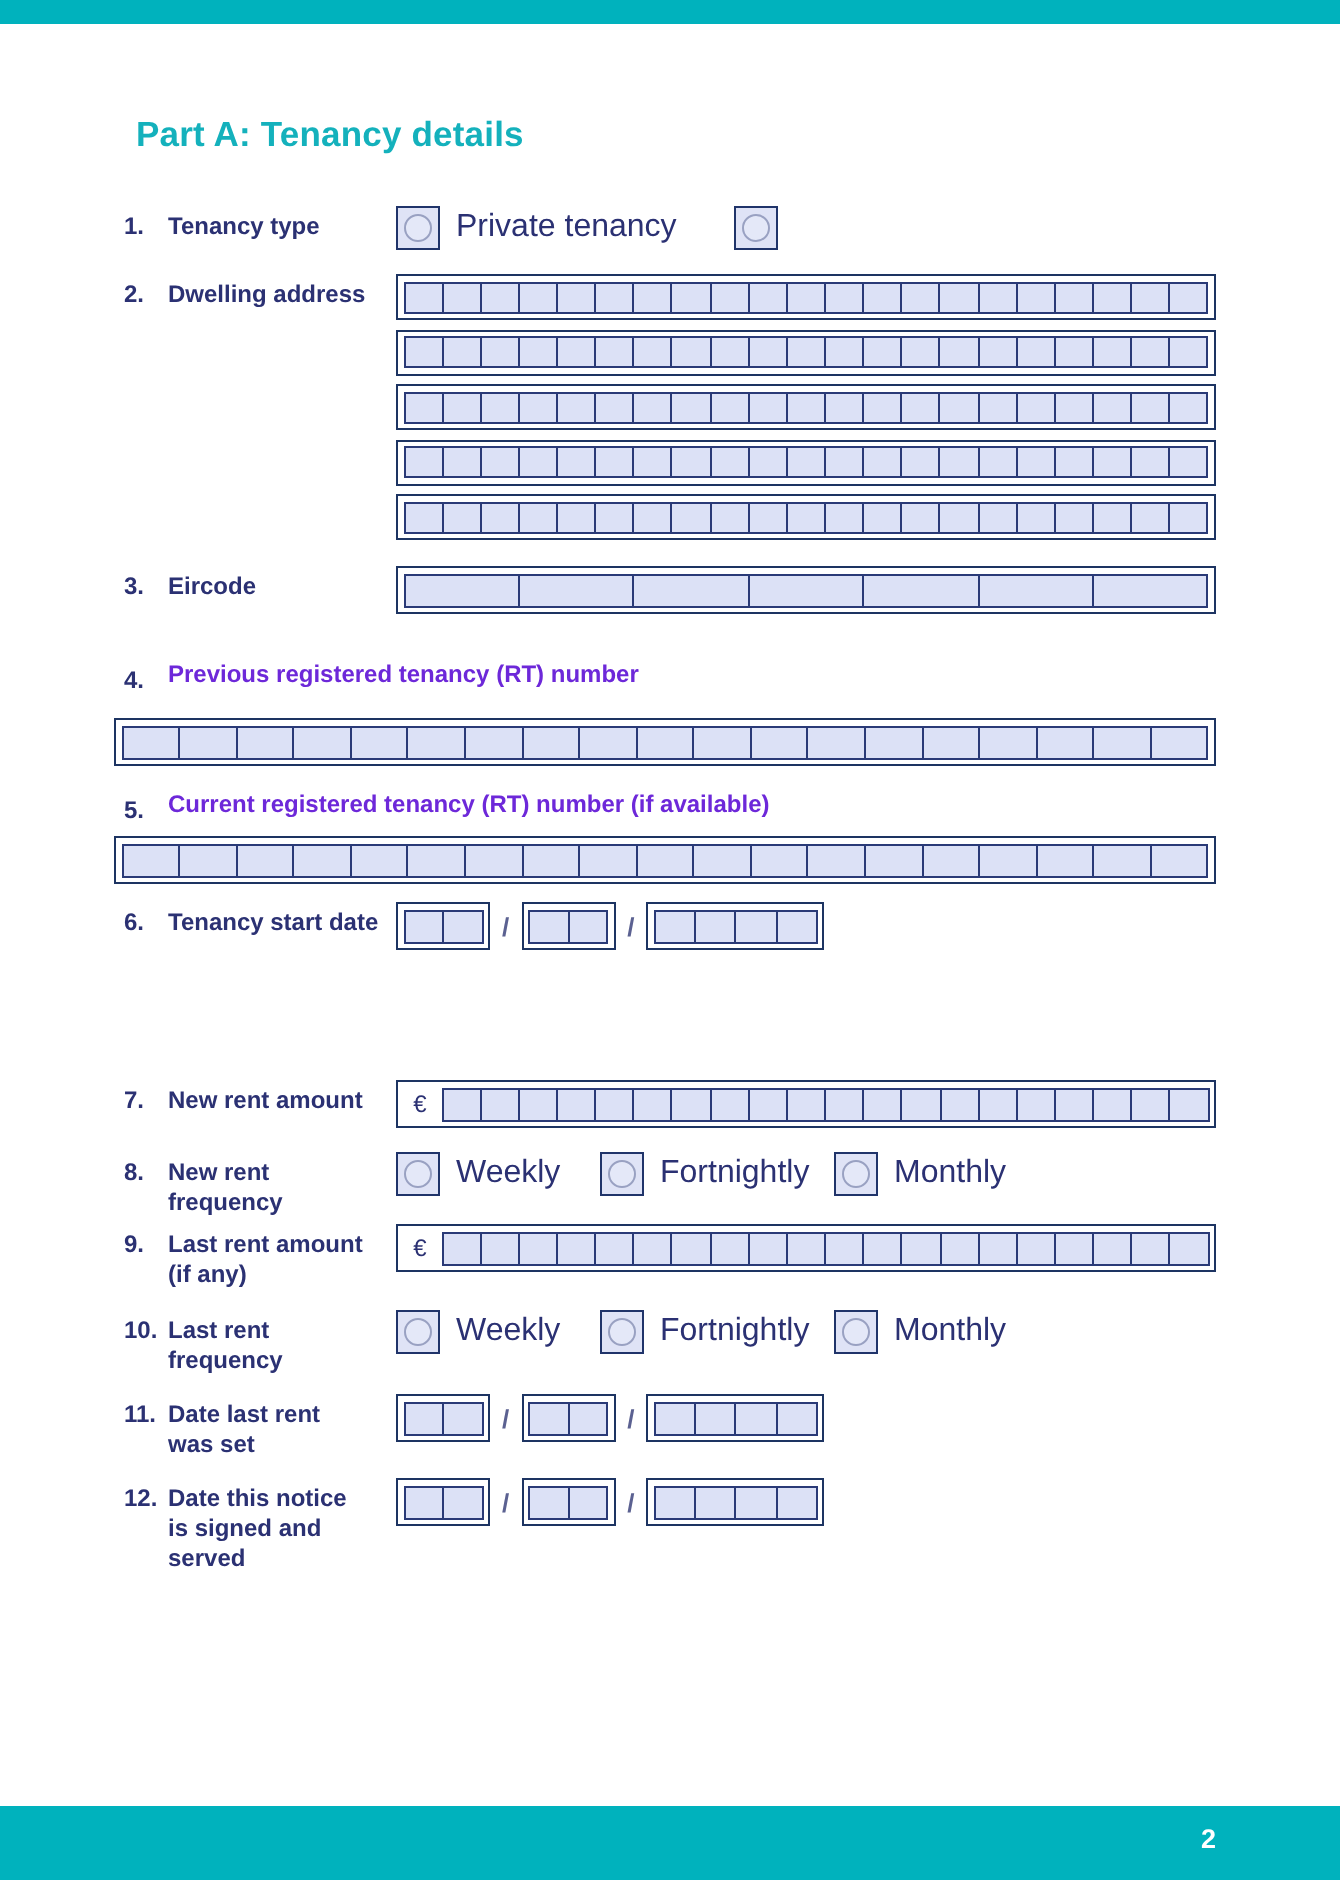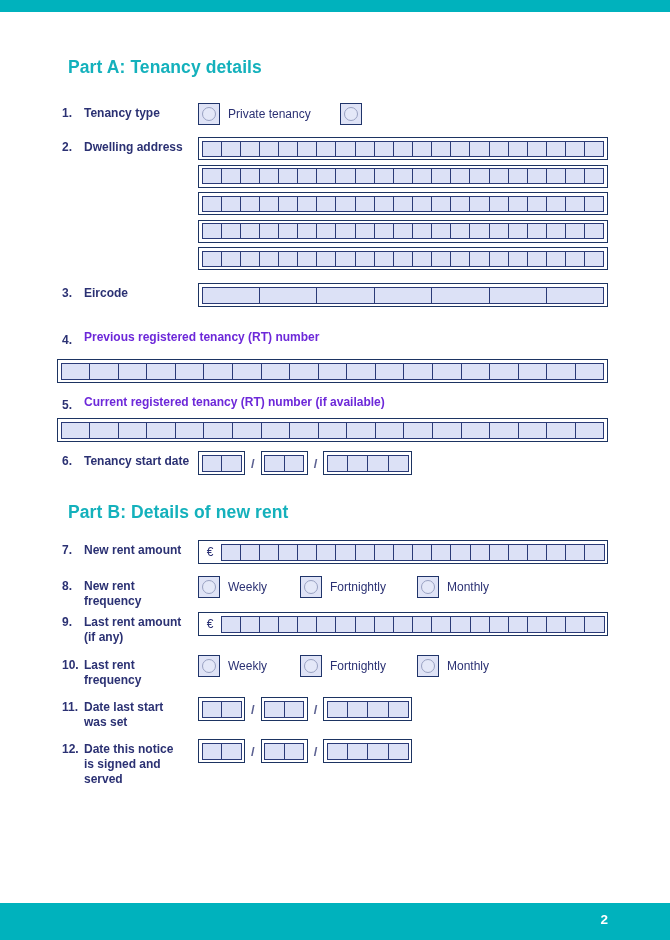--- a/index.html
+++ b/index.html
@@ -109,21 +109,21 @@
     flex:0 0 22px;
   }
   .radio .circle {
     box-sizing:border-box;
     width:14px; height:14px; border-radius:50%;
     border:1.5px solid #99a1c2;
     background:#e4e8f8;
   }
   .opt .opt-label {
     margin-left:8px;
-    color:#2b3173; font-size:12px; line-height:22px; white-space:nowrap;
+    color:#2b3173; font-size:16px; line-height:22px; white-space:nowrap;
   }
   
   #q1 .opt2 { margin-left:29px; }
   .opts .w1 { width:102px; }
   .opts .w2 { width:117px; }
 
   
   #q1  { top:103px; }
   #q2  { top:137px; }
   #q3  { top:283px; }
@@ -370,21 +370,20 @@
       <span class="slash">/</span>
       <div class="dategroup yyyy">
           <span class="cell"></span>
           <span class="cell"></span>
           <span class="cell"></span>
           <span class="cell"></span>
         </div>
     </div>
   </div>
 
-  <div class="part-title" id="part-b-title">Part B: Details of new rent</div>
 
   <div class="q" id="q7">
     <span class="num">7.</span>
     <div class="qlabel">New rent amount</div>
     <div class="control boxrow">
       <span class="euro">€</span>
     <span class="cell"></span>
         <span class="cell"></span>
         <span class="cell"></span>
         <span class="cell"></span>
@@ -480,21 +479,21 @@
         <span class="radio">
             <span class="circle"></span>
           </span>
         <span class="opt-label">Monthly</span>
       </div>
     </div>
   </div>
 
   <div class="q" id="q11">
     <span class="num">11.</span>
-    <div class="qlabel">Date last start was set</div>
+    <div class="qlabel">Date last rent was set</div>
     <div class="control dates">
       <div class="dategroup dd">
           <span class="cell"></span>
           <span class="cell"></span>
         </div>
       <span class="slash">/</span>
       <div class="dategroup mm">
           <span class="cell"></span>
           <span class="cell"></span>
         </div>

